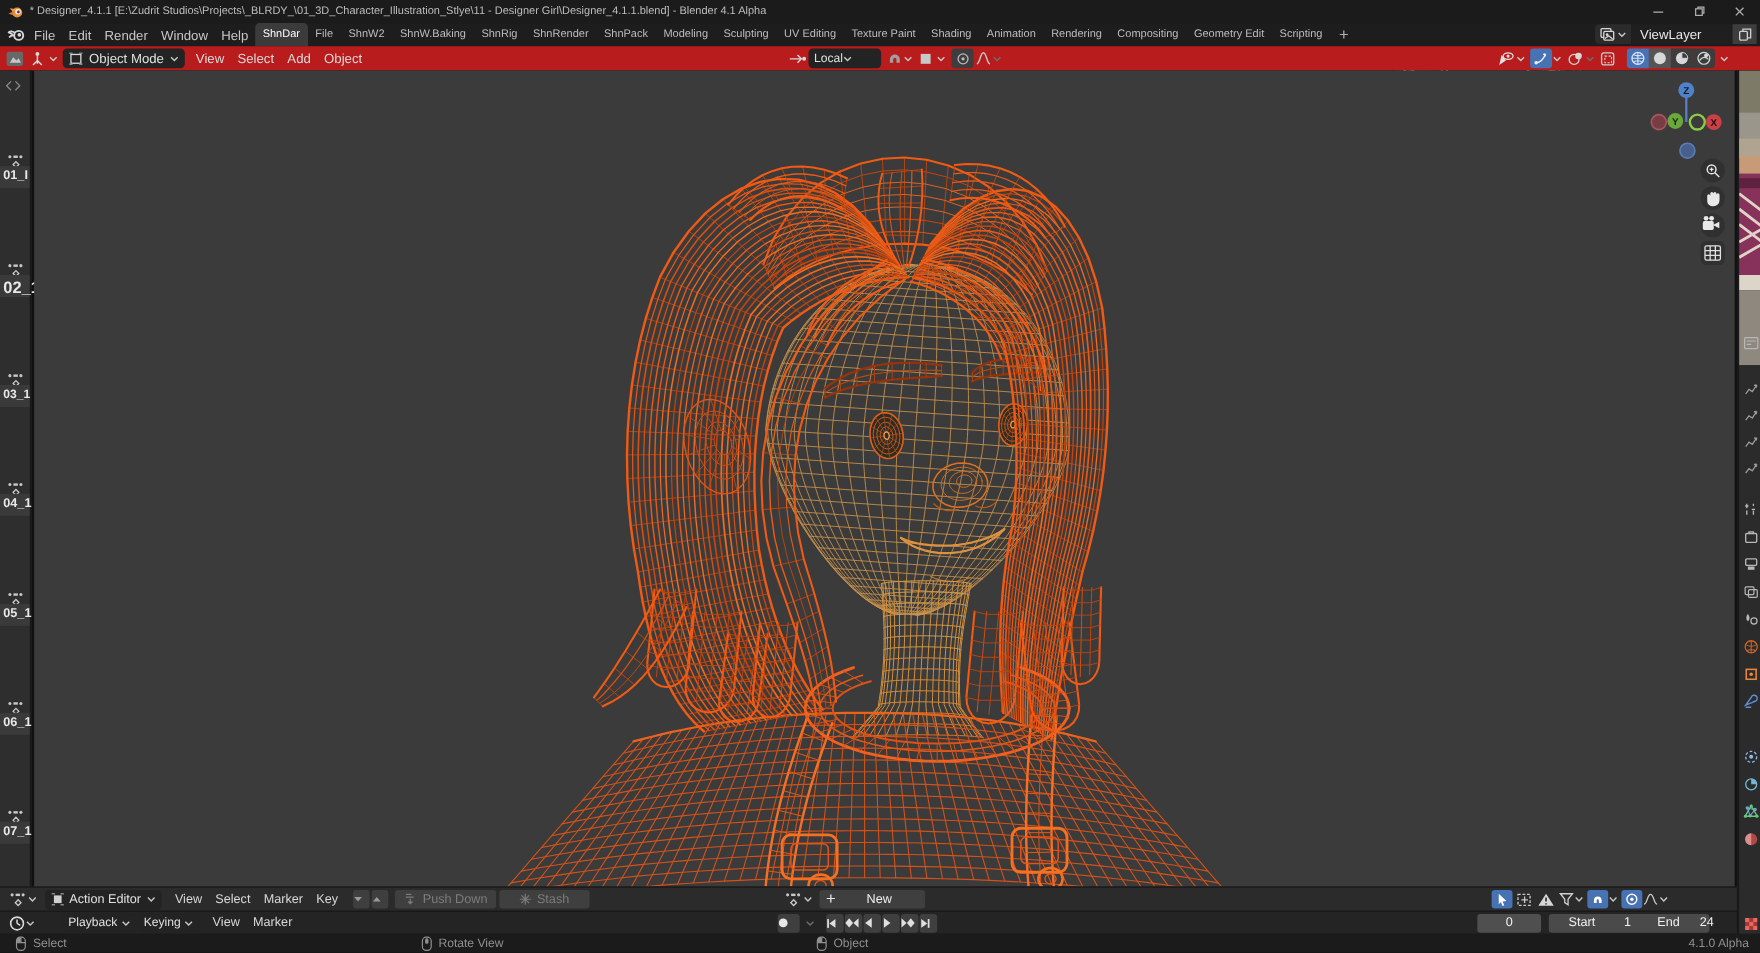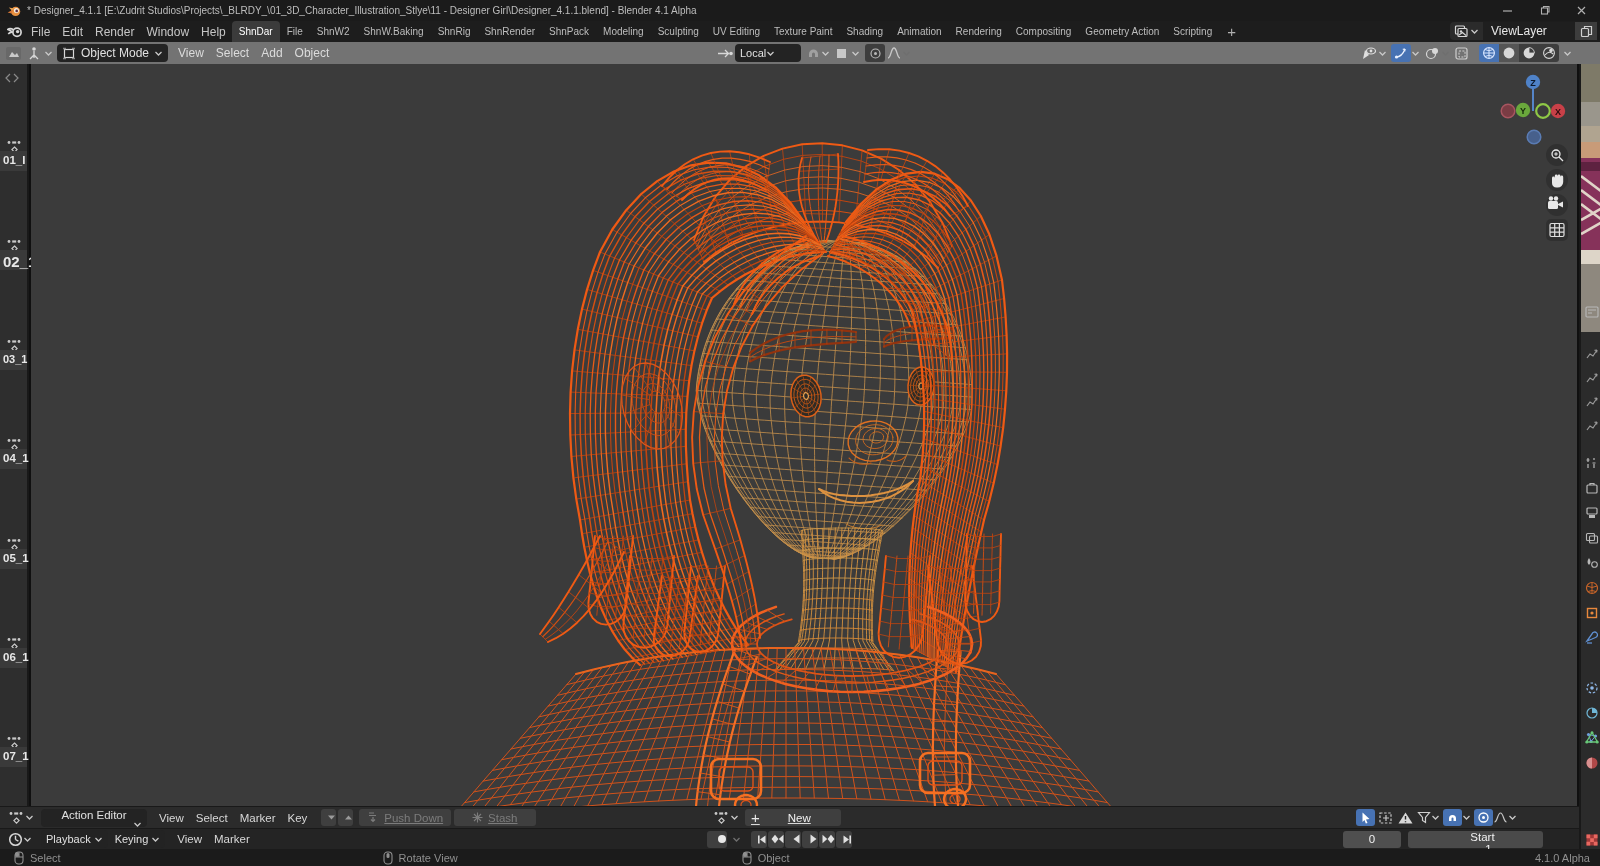--- a/index.html
+++ b/index.html
@@ -6,31 +6,31 @@
 .abs{position:absolute;}
 .row{display:flex;align-items:center;}
 
 #title{left:0;top:0;width:1600px;height:21px;background:#1b1b1b;color:#bdbdbd;font-size:10px;}
 
 #menubar{left:0;top:21px;width:1600px;height:21px;background:#1d1d1d;color:#c6c6c6;}
 .menu-item{padding:0 6px;white-space:nowrap;}
 .tab{padding:0 7px;color:#bdbdbd;border-radius:4px 4px 0 0;height:21px;display:flex;align-items:center;white-space:nowrap;font-size:10px;}
 .tab.active{background:#3b3b3b;color:#fff;}
 
-#vphead{left:0;top:42px;width:1600px;height:22px;background:#737373;color:#dcdcdc;}
+#vphead{left:0;top:42px;width:1600px;height:22px;background:#b91c1c;color:#dcdcdc;}
 .ddbox{background:#232323;border-radius:4px;height:18px;display:flex;align-items:center;padding:0 5px;color:#e0e0e0;font-size:11px;white-space:nowrap;}
 
 #leftstrip{left:0;top:64px;width:29px;height:742px;background:#2e2e2e;border-right:2px solid #191919;}
 #viewport{left:31px;top:64px;width:1546px;height:742px;background:#3b3b3b;overflow:hidden;}
 #rightstrip{left:1579px;top:64px;width:21px;height:785px;background:#2b2b2b;border-left:2px solid #191919;}
 
 #dopehead{left:0;top:806px;width:1579px;height:22px;background:#2b2b2b;border-top:1px solid #191919;color:#d8d8d8;font-size:11.5px;}
 #timeline{left:0;top:828px;width:1579px;height:21px;background:#242424;border-top:1px solid #191919;color:#d8d8d8;font-size:11.5px;}
 #status{left:0;top:849px;width:1600px;height:17px;background:#1b1b1b;color:#909090;font-size:11px;}
-.btn{background:#3f3f3f;border-radius:3px;height:17px;display:flex;align-items:center;justify-content:flex-end;text-decoration:underline;}
+.btn{background:#3f3f3f;border-radius:3px;height:17px;display:flex;align-items:center;justify-content:flex-start;}
 .dis{color:#7c7c7c;}
 .fieldbox{background:#4f4f4f;border-radius:3px;height:17px;display:flex;align-items:center;justify-content:center;color:#f0f0f0;}
 svg{display:block;}
 .ic{display:inline-flex;align-items:center;justify-content:center;}
 </style></head>
 <body>
 <div id="title" class="abs row"><span style="margin-left:7px;margin-right:6px;">
       <svg width="14" height="12" viewBox="0 0 14 12">
         <circle cx="8.6" cy="6.4" r="4.6" fill="#e89040"></circle>
         <circle cx="9.4" cy="5.6" r="2.5" fill="#f8f0e0"></circle>
@@ -79,21 +79,21 @@
     <div class="tab">ShnRender</div>
     <div class="tab">ShnPack</div>
     <div class="tab">Modeling</div>
     <div class="tab">Sculpting</div>
     <div class="tab">UV Editing</div>
     <div class="tab">Texture Paint</div>
     <div class="tab">Shading</div>
     <div class="tab">Animation</div>
     <div class="tab">Rendering</div>
     <div class="tab">Compositing</div>
-    <div class="tab">Geometry Action</div>
+    <div class="tab">Geometry Edit</div>
     <div class="tab">Scripting</div>
     <div style="color:#b0b0b0;font-size:15px;padding:0 8px;">+</div>
  <div class="abs" style="left:1268px;top:1px;margin-top:36px;">
       <div class="row" style="gap:0;">
  <div class="row" style="background:#2b2b2b;border-radius:4px 0 0 4px;height:18px;padding:0 4px;">
   <svg width="16" height="14" viewBox="0 0 16 14">
             <path d="M5 2 C7.5 5.5 7.5 8 5 10 C2.5 8 2.5 5.5 5 2Z" fill="#d8d8d8"></path>
             <circle cx="10" cy="8" r="3.2" fill="none" stroke="#d8d8d8" stroke-width="1.2"></circle>
             <circle cx="12.5" cy="3.5" r="1.5" fill="#d8d8d8"></circle>
           </svg>
@@ -1216,21 +1216,21 @@
       <svg width="17" height="15" viewBox="0 0 17 15">
         <circle cx="3" cy="3.5" r="1.4" fill="#c8c8c8"></circle>
         <rect x="6.2" y="2.4" width="4" height="2.2" fill="#c8c8c8"></rect>
         <circle cx="13" cy="3.5" r="1.4" fill="#c8c8c8"></circle>
         <path d="M8.5 8 l2.6 2.6 -2.6 2.6 -2.6 -2.6Z" fill="none" stroke="#c8c8c8" stroke-width="1.2"></path>
       </svg>
       <svg width="9" height="7" viewBox="0 0 9 7">
         <path d="M1.5 2 L4.5 5 L7.5 2" stroke="#c8c8c8" stroke-width="1.3" fill="none"></path>
       </svg>
     </div>
- <div class="ddbox" style="margin-left:7px;width:106px;white-space:nowrap;flex-direction:column;">
+ <div class="ddbox" style="margin-left:7px;width:106px;white-space:nowrap;">
       <svg width="13" height="13" viewBox="0 0 13 13">
         <rect x="3" y="3" width="7" height="7" fill="#d0d0d0"></rect>
         <path d="M1 1.5 h3 M9 1.5 h3 M1 11.5 h3 M9 11.5 h3" stroke="#888" stroke-width="1.4"></path>
       </svg>
       <span style="margin:0 4px;font-size:11.5px;">Action Editor</span>
       <span style="margin-left:auto;">
         <svg width="9" height="7" viewBox="0 0 9 7">
           <path d="M1.5 2 L4.5 5 L7.5 2" stroke="#c8c8c8" stroke-width="1.3" fill="none"></path>
         </svg>
       </span>
@@ -1324,21 +1324,21 @@
 <div id="timeline" class="abs row">
  <div class="row" style="margin-left:8px;">
       <svg width="15" height="15" viewBox="0 0 15 15">
         <circle cx="7.5" cy="7.5" r="5.8" fill="none" stroke="#d8d8d8" stroke-width="1.5"></circle>
         <path d="M7.5 7.5 V3.8 M7.5 7.5 L10.4 9.2" stroke="#d8d8d8" stroke-width="1.4"></path>
       </svg>
       <svg width="9" height="7" viewBox="0 0 9 7">
         <path d="M1.5 2 L4.5 5 L7.5 2" stroke="#c8c8c8" stroke-width="1.3" fill="none"></path>
       </svg>
     </div>
- <div class="ddbox" style="margin-left:9px;">Playback<span style="margin-left:3px;">
+ <div class="ddbox" style="margin-left:25px;">Playback<span style="margin-left:3px;">
         <svg width="9" height="7" viewBox="0 0 9 7">
           <path d="M1.5 2 L4.5 5 L7.5 2" stroke="#c8c8c8" stroke-width="1.3" fill="none"></path>
         </svg>
       </span></div>
  <div class="ddbox" style="margin-left:2px;">Keying<span style="margin-left:3px;">
         <svg width="9" height="7" viewBox="0 0 9 7">
           <path d="M1.5 2 L4.5 5 L7.5 2" stroke="#c8c8c8" stroke-width="1.3" fill="none"></path>
         </svg>
       </span></div>
  <div class="menu-item" style="margin-left:6px;">View</div>
@@ -1383,21 +1383,21 @@
         </div>
    <div class="btn" style="width:16px;">
           <svg width="10" height="9" viewBox="0 0 10 9">
             <path d="M1.5 0.5 L7 4.5 L1.5 8.5Z" fill="#e0e0e0"></path>
             <rect x="7.4" y="0.5" width="1.6" height="8" fill="#e0e0e0"></rect>
           </svg>
         </div>
   </div>
  </div>
  <div class="fieldbox abs" style="left:1343px;width:58px;">0</div>
- <div class="row abs" style="left:1408px;height:17px;background:#4a4a4a;border-radius:3px;width:135px;flex-direction:column;">
+ <div class="row abs" style="left:1408px;height:17px;background:#4a4a4a;border-radius:3px;width:146px;">
   <svg width="14" height="14" viewBox="0 0 14 14" style="margin-left:4px;">
         <circle cx="7" cy="8" r="4.5" fill="none" stroke="#e8e8e8" stroke-width="1.2"></circle>
         <path d="M5.5 1.5 h3 M7 1.5 v2 M10.5 3.5 l1.5 1.5" stroke="#e8e8e8" stroke-width="1.2"></path>
         <path d="M7 8 L9 6" stroke="#e8e8e8" stroke-width="1.2"></path>
       </svg>
   <span style="margin-left:14px;color:#f0f0f0;">Start</span>
       <span style="margin-left:26px;color:#f0f0f0;">1</span>
   <div style="width:1px;height:17px;background:#3a3a3a;margin-left:12px;"></div>
   <span style="margin-left:12px;color:#f0f0f0;">End</span>
       <span style="margin-left:18px;color:#f0f0f0;">24</span>

